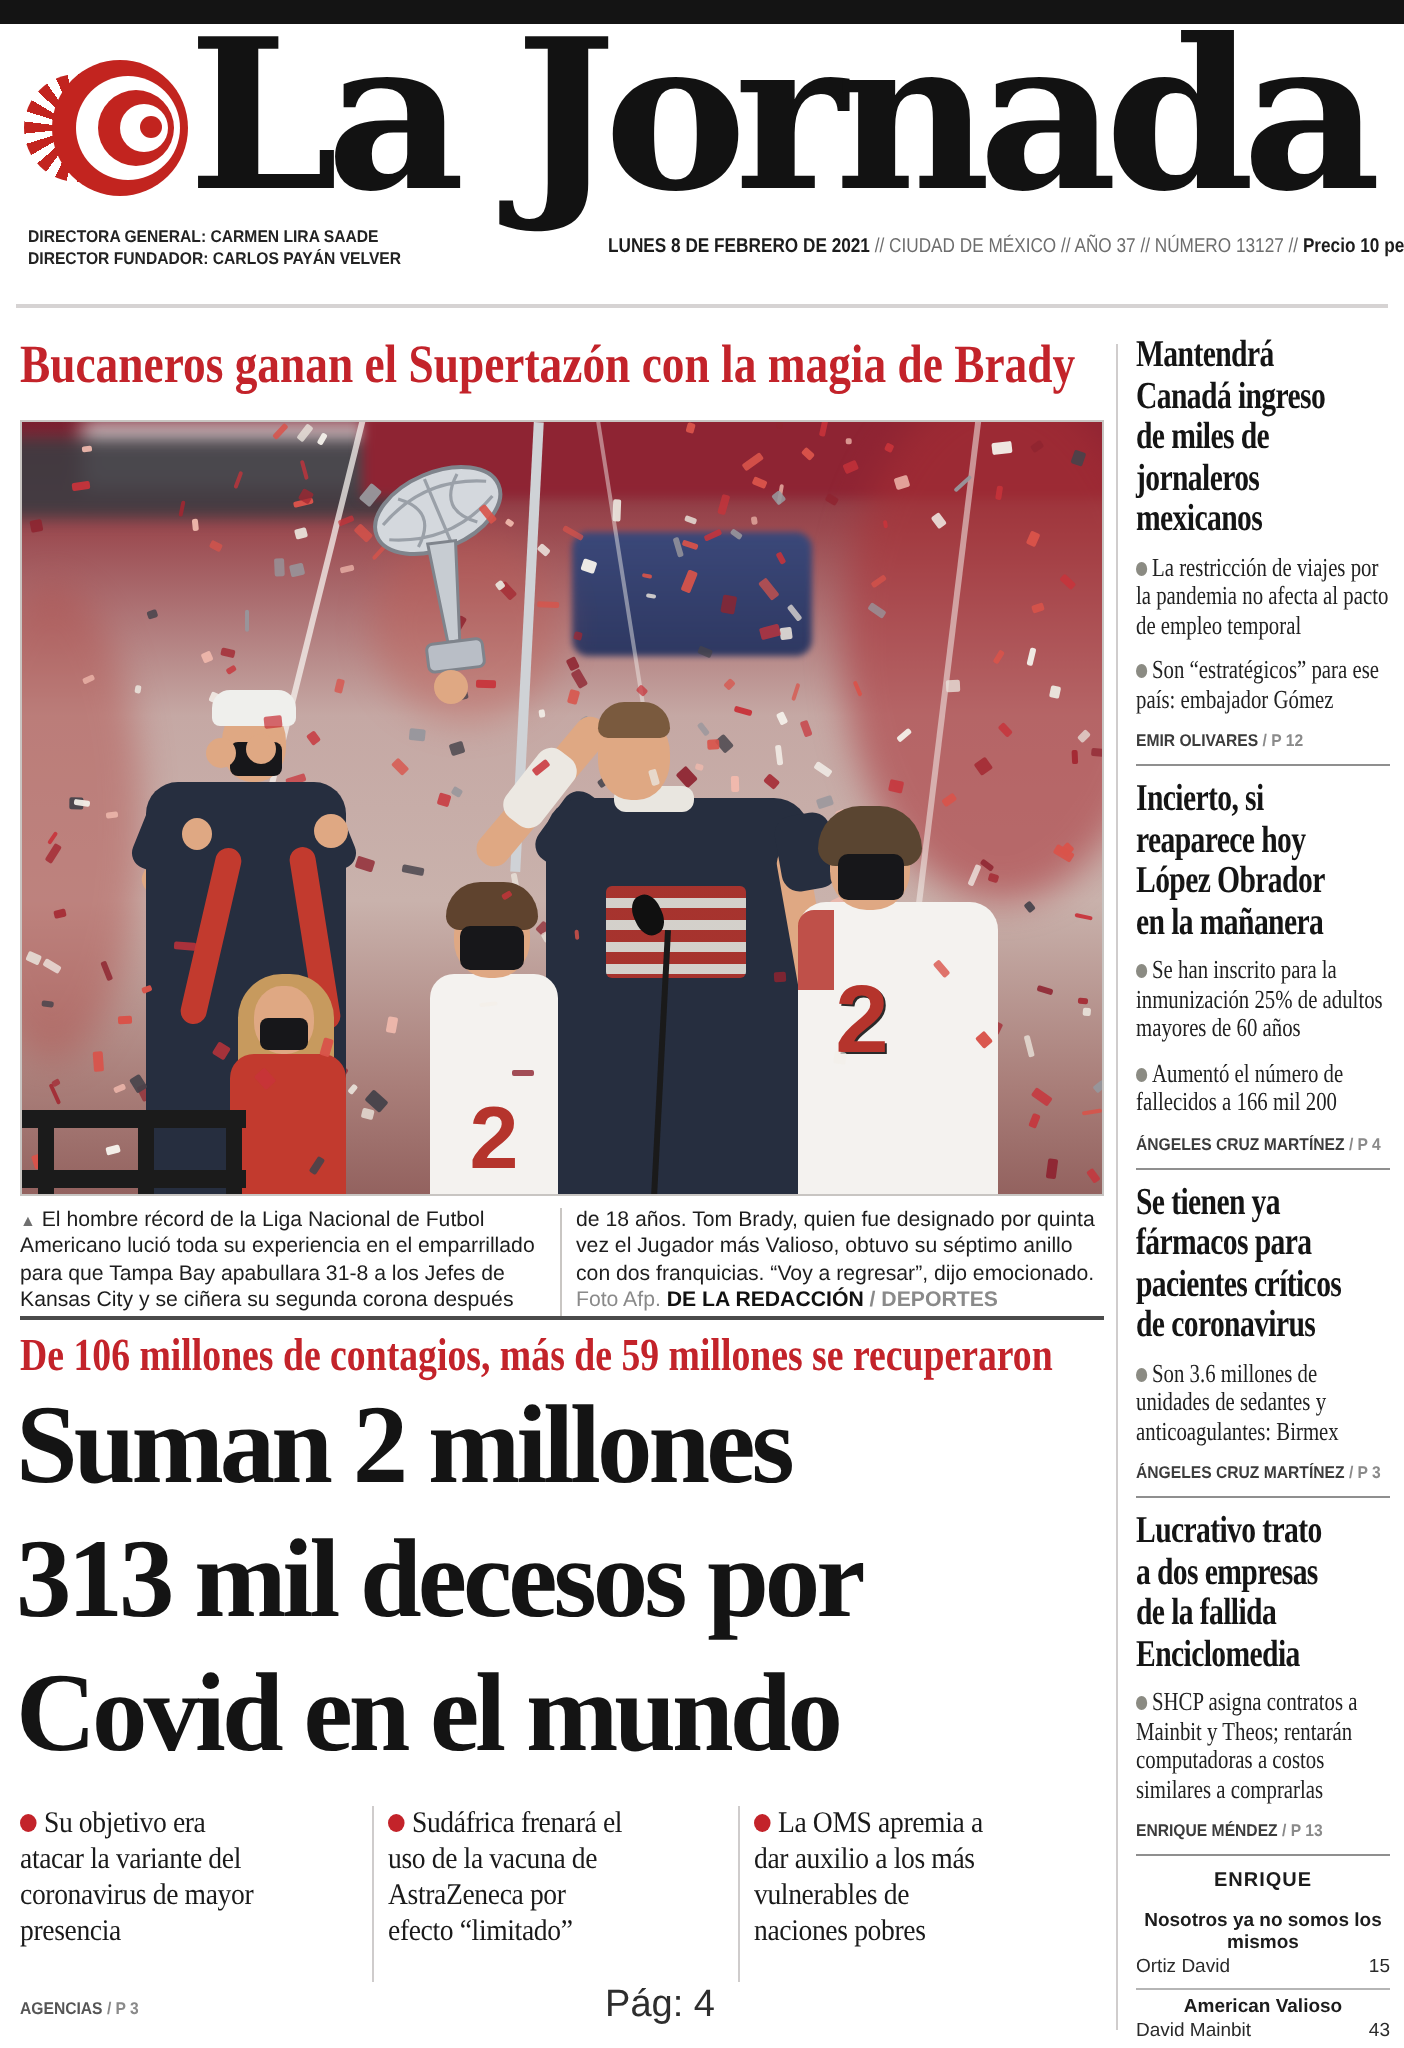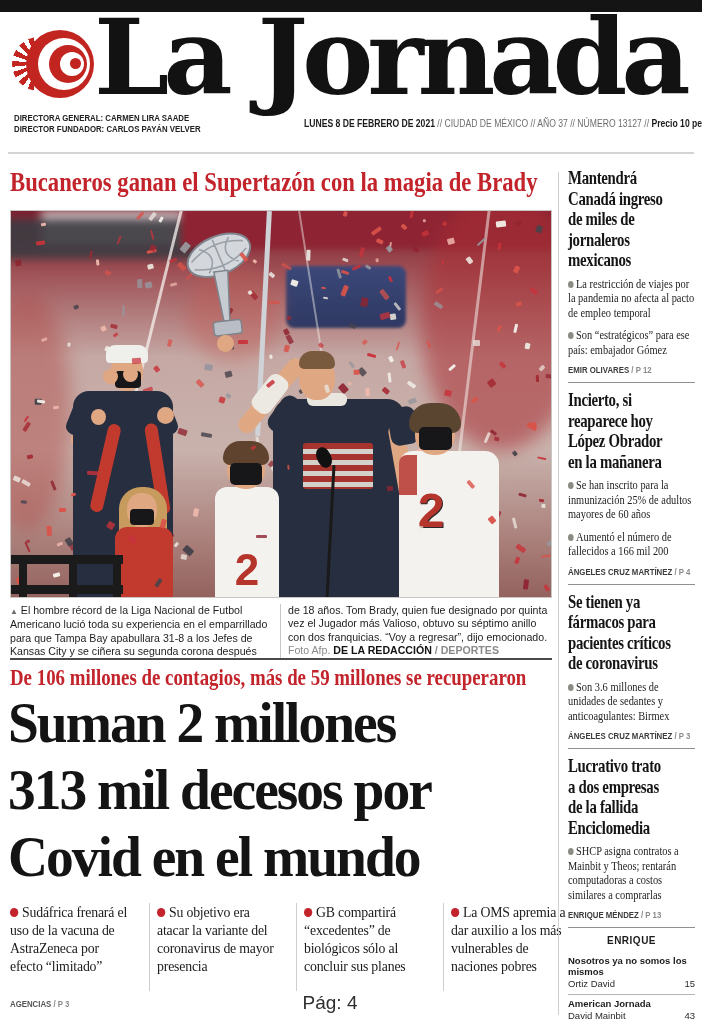--- a/index.html
+++ b/index.html
@@ -152,21 +152,21 @@
      transform-origin:0 0;margin-bottom:6px;}
   .sb-bullet{width:159px;transform:scaleX(.8);transform-origin:0 0;font-family:"Liberation Serif",serif;
      font-size:13px;line-height:14.5px;color:#222;margin-bottom:8px;}
   .sb-dot{display:inline-block;width:7px;height:7px;border-radius:50%;background:#8b8b83;margin-right:3px;}
   .sb-byline{font-size:8.5px;font-weight:bold;color:#3c3c3c;transform:scaleX(.92);transform-origin:0 0;
      white-space:nowrap;margin-bottom:2px;}
   .sb-byline .pg{color:#8a8a8a;}
   .sb-div{border:none;border-top:1px solid #8f8f8f;margin:7px 0;}
   .col-header{text-align:center;font-size:10px;font-weight:bold;letter-spacing:.5px;color:#1c1c1c;margin:2px 0 6px;}
   .col-item{border-bottom:1px solid #b5b5b5;padding:3px 0 5px;}
-  .col-title{font-size:9.5px;font-weight:bold;line-height:11px;color:#1c1c1c;}
+  .col-title{font-size:9.5px;font-weight:bold;line-height:11px;color:#1c1c1c;text-align:center;}
   .col-row{display:flex;justify-content:space-between;font-size:9.5px;color:#2a2a2a;margin-top:1px;}
 </style>
 </head>
 <body>
 
 <div class="page" data-name="front-page">
 
   <div class="topbar" data-name="top-black-bar"></div>
   <div class="sun" data-name="la-jornada-sun-logo-icon">
     <div class="sun-rays" data-name="sun-rays-icon"></div>
@@ -554,23 +554,22 @@
     <div class="cap-col" data-name="caption-right-column"><span data-name="caption-right-text">de 18 años. Tom Brady, quien fue designado por quinta vez el Jugador más Valioso, obtuvo su séptimo anillo con dos franquicias. “Voy a regresar”, dijo emocionado. </span><span class="cap-credit-photo" data-name="photo-credit">Foto Afp. </span><span class="cap-byline" data-name="caption-byline">DE LA REDACCIÓN</span><span class="cap-section" data-name="caption-section"> / DEPORTES</span></div>
   </div>
 
   <div class="heavy-rule" data-name="main-story-rule"></div>
   <div class="kicker red" data-name="main-story-kicker">De 106 millones de contagios, más de 59 millones se recuperaron</div>
   <div class="main-headline" data-name="main-headline">Suman 2 millones
 313 mil decesos por
 Covid en el mundo</div>
 
   <div class="bullets-row" data-name="main-story-bullets">
+    <div class="b-col" data-name="bullet-column"><span class="b-inner"><span class="dot" data-name="red-bullet-icon"></span><span data-name="bullet-text">Su objetivo era atacar la variante del coronavirus de mayor presencia</span></span></div>
     <div class="b-col" data-name="bullet-column"><span class="b-inner"><span class="dot" data-name="red-bullet-icon"></span><span data-name="bullet-text">Sudáfrica frenará el uso de la vacuna de AstraZeneca por efecto “limitado”</span></span></div>
-    <div class="b-col" data-name="bullet-column"><span class="b-inner"><span class="dot" data-name="red-bullet-icon"></span><span data-name="bullet-text">Su objetivo era atacar la variante del coronavirus de mayor presencia</span></span></div>
-    <div class="b-col" data-name="bullet-column"><span class="b-inner"><span class="dot" data-name="red-bullet-icon"></span><span data-name="bullet-text">GB compartirá “excedentes” de biológicos sólo al concluir sus planes</span></span></div>
     <div class="b-col" data-name="bullet-column"><span class="b-inner"><span class="dot" data-name="red-bullet-icon"></span><span data-name="bullet-text">La OMS apremia a dar auxilio a los más vulnerables de naciones pobres</span></span></div>
   </div>
 
   <div class="agency" data-name="agency-byline"><span>AGENCIAS</span><span class="pg"> / P 3</span></div>
   <div class="page-ref" data-name="page-reference">Pág: 4</div>
 
   <div class="sb-rule-v" data-name="sidebar-divider"></div>
   <div class="sidebar" data-name="sidebar">
 
     <div class="sb-article" data-name="sidebar-article">
@@ -619,21 +618,21 @@
     <div data-name="columns-section">
       <div class="col-header" data-name="columns-header">ENRIQUE</div>
       <div class="col-item" data-name="column-item">
         <div class="col-title" data-name="column-title">Nosotros ya no somos los mismos</div>
         <div class="col-row">
             <span data-name="column-author">Ortiz David</span>
             <span data-name="column-page">15</span>
           </div>
       </div>
       <div class="col-item" data-name="column-item">
-        <div class="col-title" data-name="column-title">American Jornada</div>
+        <div class="col-title" data-name="column-title">American Valioso</div>
         <div class="col-row">
             <span data-name="column-author">David Mainbit</span>
             <span data-name="column-page">43</span>
           </div>
       </div>
     </div>
 
   </div>
 </div>
 

